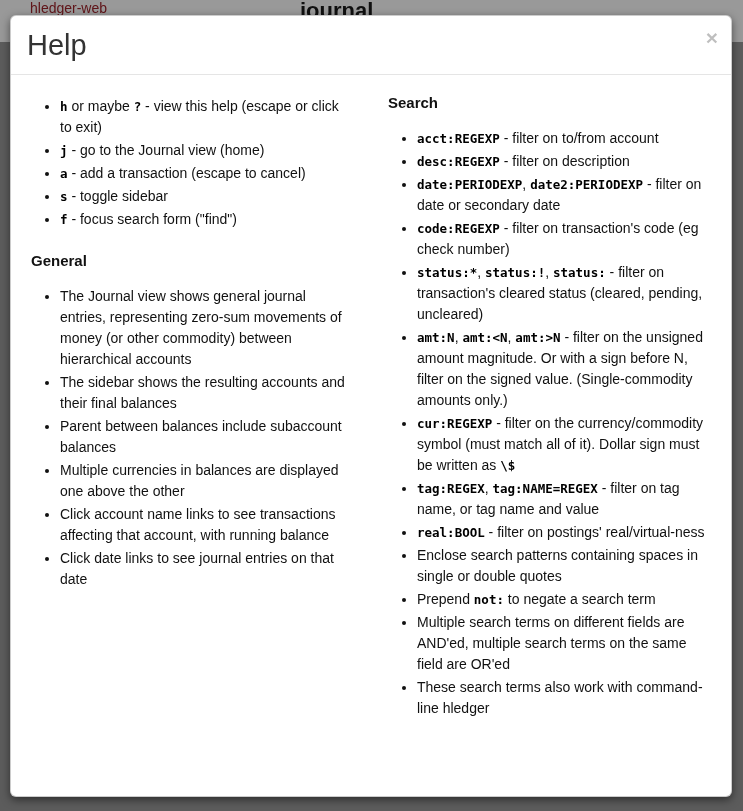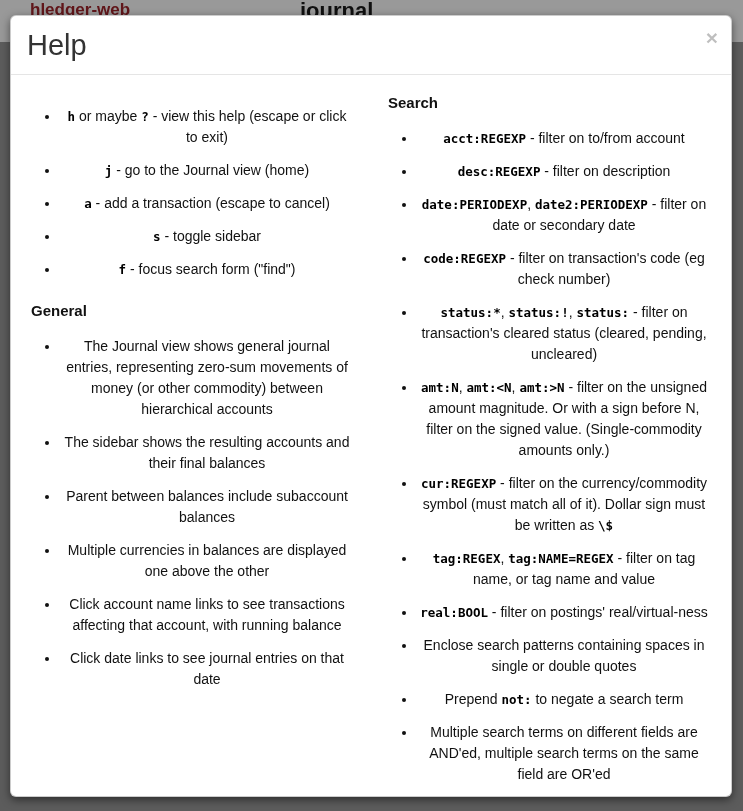--- a/index.html
+++ b/index.html
@@ -12,21 +12,21 @@
   body { background: #9a9a9a; position: relative; }
 
   
   .page-behind { position: absolute; inset: 0; }
   .topnav {
     position: absolute; top: 0; left: 0; right: 0; height: 42px;
     background: #ffffff;
   }
   .brand {
     position: absolute; left: 30px; top: 0px;
-    color: #a0252c; font-size: 17px; font-weight: bold;
+    color: #a0252c; font-size: 14px; font-weight: normal;
     text-decoration: none; cursor: pointer;
   }
   .page-title {
     position: absolute; left: 300px; top: -2px;
     font-size: 22px; font-weight: bold; color: #1c1c1c;
     white-space: nowrap;
   }
 
   .backdrop {
     position: absolute; inset: 0;
@@ -69,21 +69,21 @@
   h3.sec {
     font-size: 15px; font-weight: bold; color: #111111;
     margin: 0 0 17px;
   }
   ul.help-list {
     margin: 0 0 22px;
     padding-left: 29px;
     font-size: 14px; line-height: 1.5; color: #111111;
   }
   ul.help-list + h3.sec { margin-top: 8px; }
-  ul.help-list li { margin: 12px 0; text-align: center; }
+  ul.help-list li { margin: 2px 0; }
   code {
     font-family: "DejaVu Sans Mono", "Liberation Mono", monospace;
     font-weight: bold; font-size: 12.5px; color: #000000;
   }
 </style>
 </head>
 <body>
 
 <div class="page-behind">
   <div class="topnav">

